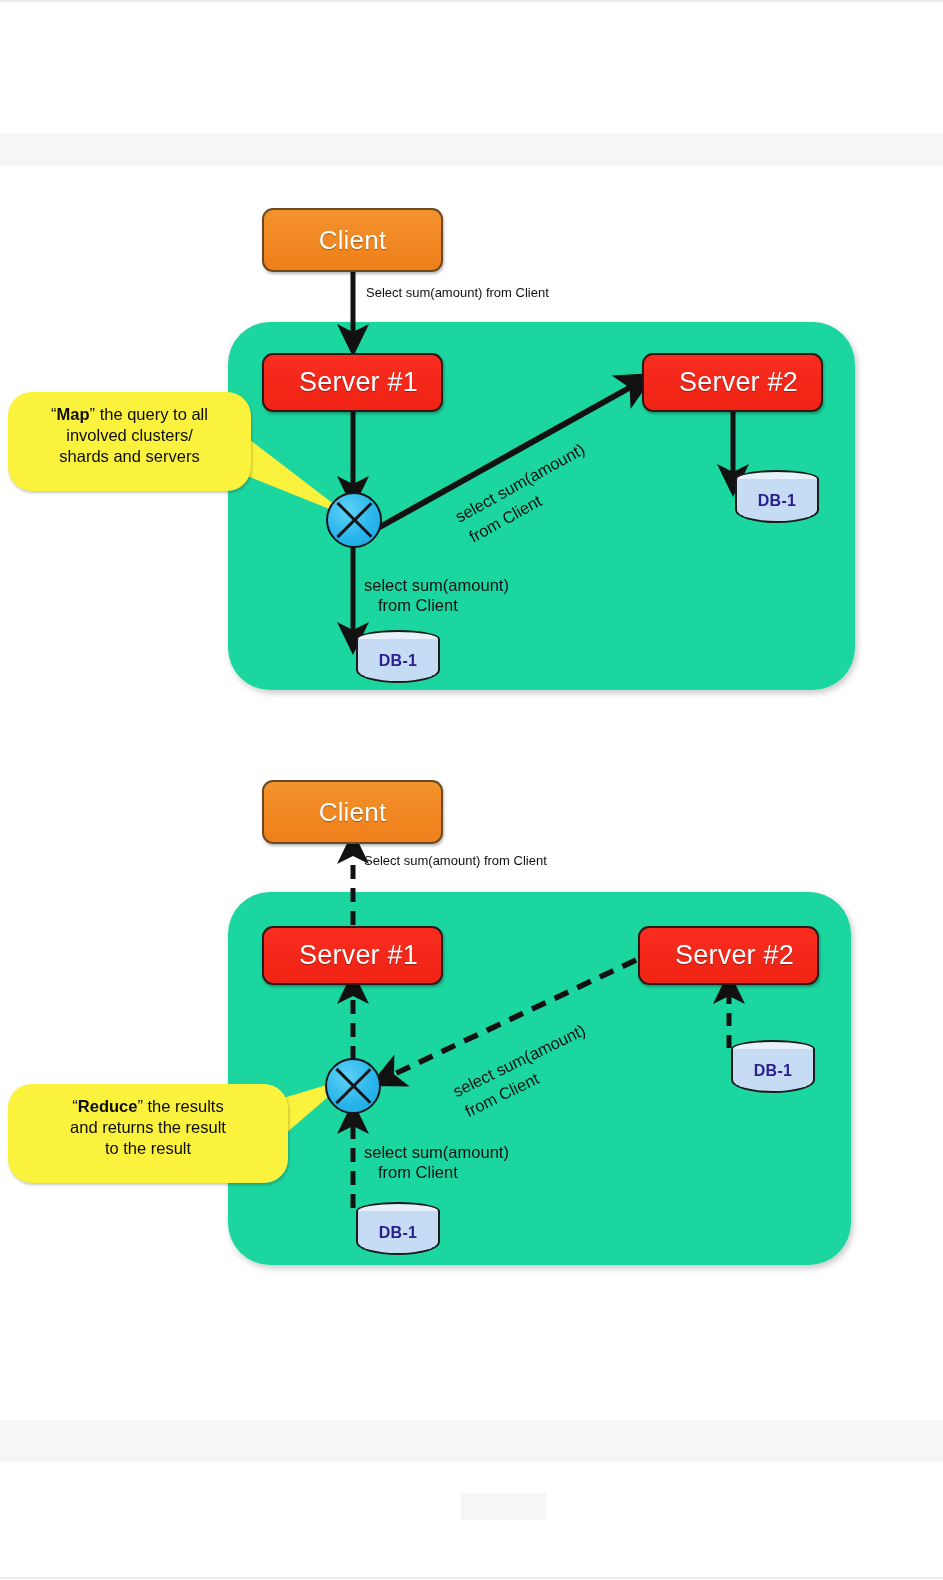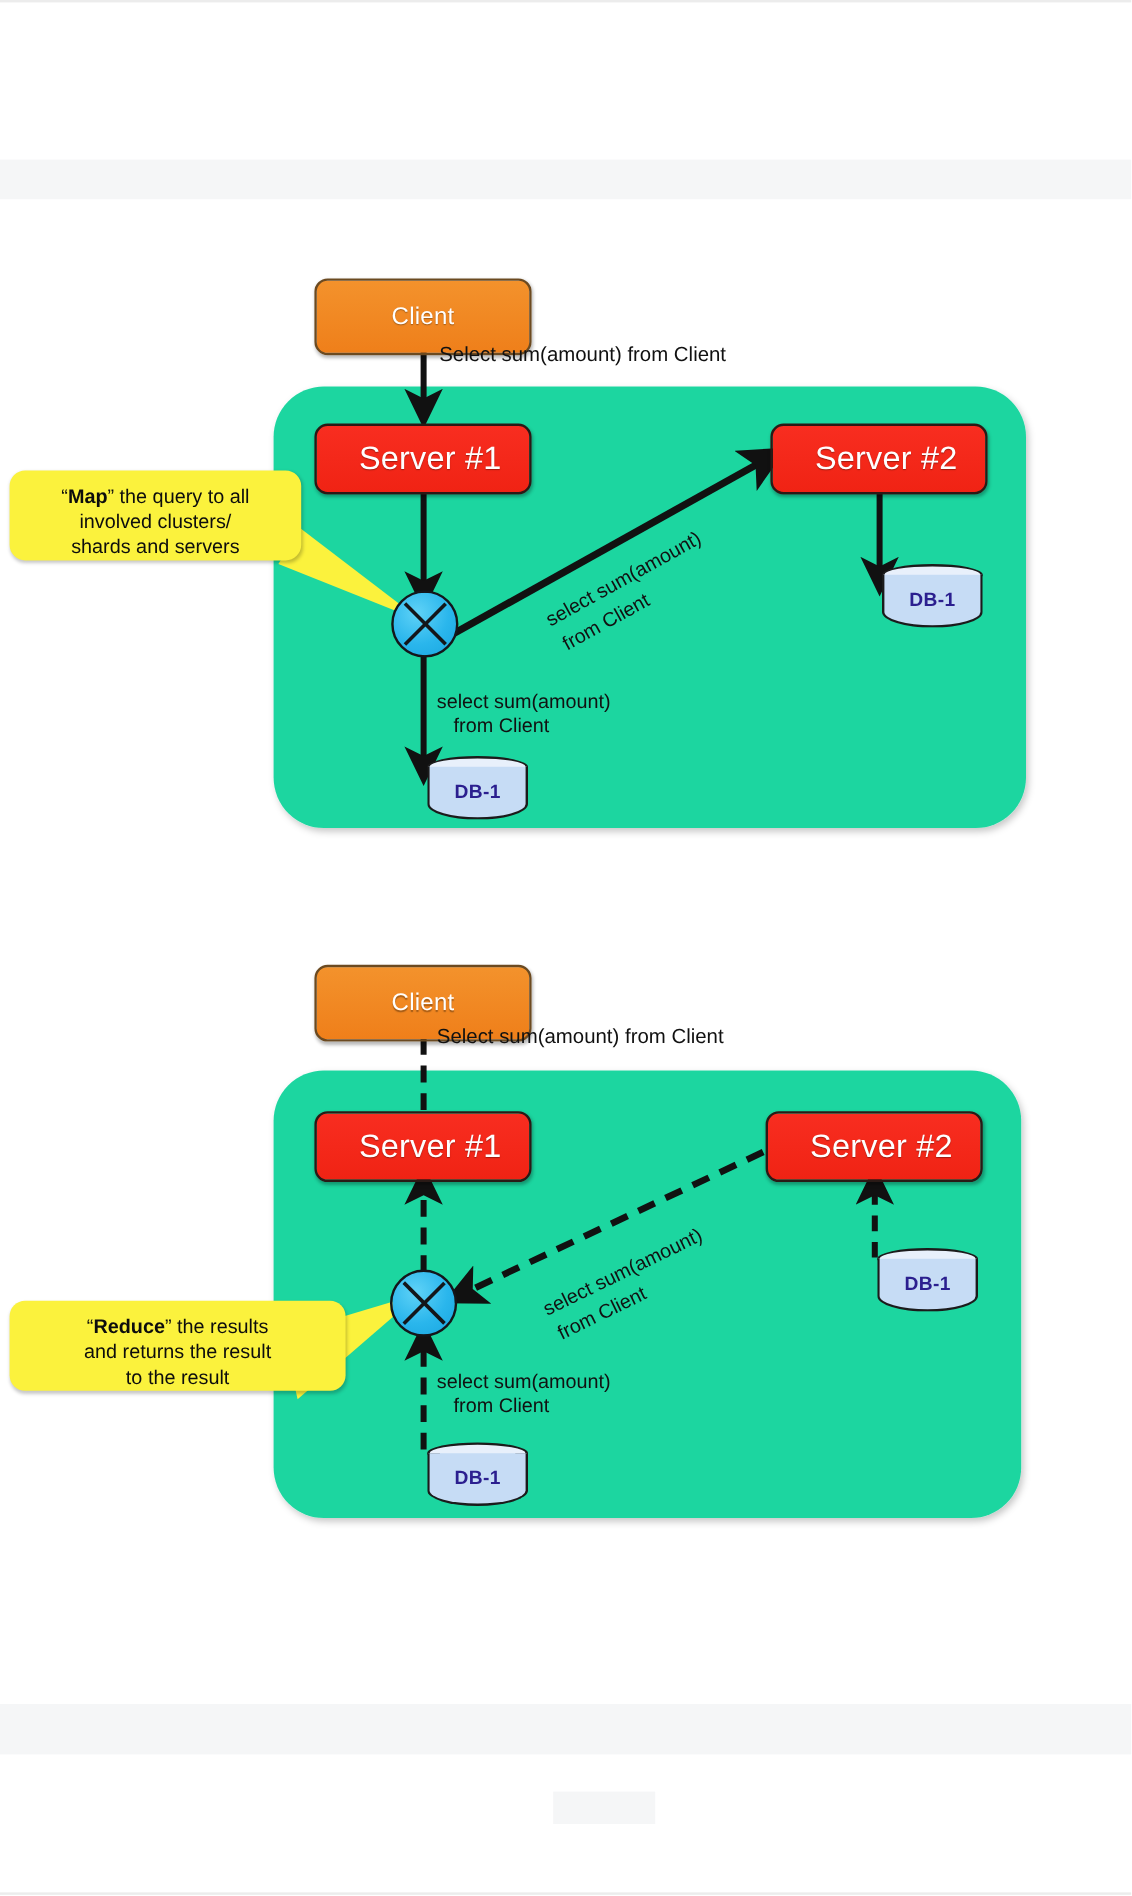--- a/index.html
+++ b/index.html
@@ -67,23 +67,22 @@
     letter-spacing: 0.2px;
     text-shadow: 0 1px 1px rgba(0,0,0,0.35);
     z-index: 6;
   }
   .node.client {
     width: 181px;
     height: 64px;
     border-radius: 11px;
     background: linear-gradient(#f3922c, #ef7f1a);
     border: 2px solid #6b4a21;
-    font-size: 20px;
+    font-size: 26px;
     box-shadow: 1px 2px 3px rgba(0,0,0,0.28);
-    margin-top: 24px;
   }
   .node.server {
     width: 181px;
     height: 59px;
     border-radius: 11px;
     background: linear-gradient(#f82d20, #f02314);
     border: 2.5px solid #2a1a16;
     font-size: 27px;
     box-shadow: 1px 2px 3px rgba(0,0,0,0.3);
     padding-left: 12px;
@@ -149,41 +148,41 @@
     margin-left: -1.25px;
     background: #14161a;
   }
   .hub .hub-bar.a { transform: rotate(45deg); }
   .hub .hub-bar.b { transform: rotate(-45deg); }
 
   
   .elabel {
     position: absolute;
     color: #111111;
-    font-size: 17px;
+    font-size: 13px;
     line-height: 1.12;
     white-space: pre;
     z-index: 8;
   }
   .elabel.small { font-size: 16.5px; }
   .elabel.rot {
     transform-origin: left top;
     font-style: normal;
   }
 
   
   .callout {
     position: absolute;
     background: #fbf23d;
-    border-radius: 13px;
+    border-radius: 24px;
     color: #0d0d0d;
     font-size: 16.5px;
     line-height: 1.27;
     text-align: center;
-    padding: 12px 12px 0 12px;
+    padding: 12px 12px 24px 12px;
     z-index: 9;
     box-shadow: 1px 2px 3px rgba(0,0,0,0.22);
   }
   .callout b { font-weight: 700; }
 </style>
 </head>
 <body>
 
 <div id="page">
 

